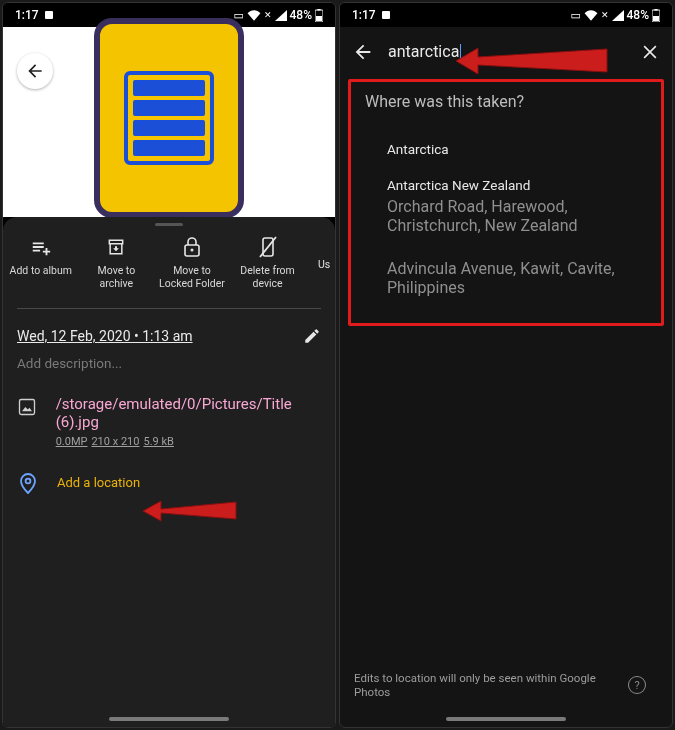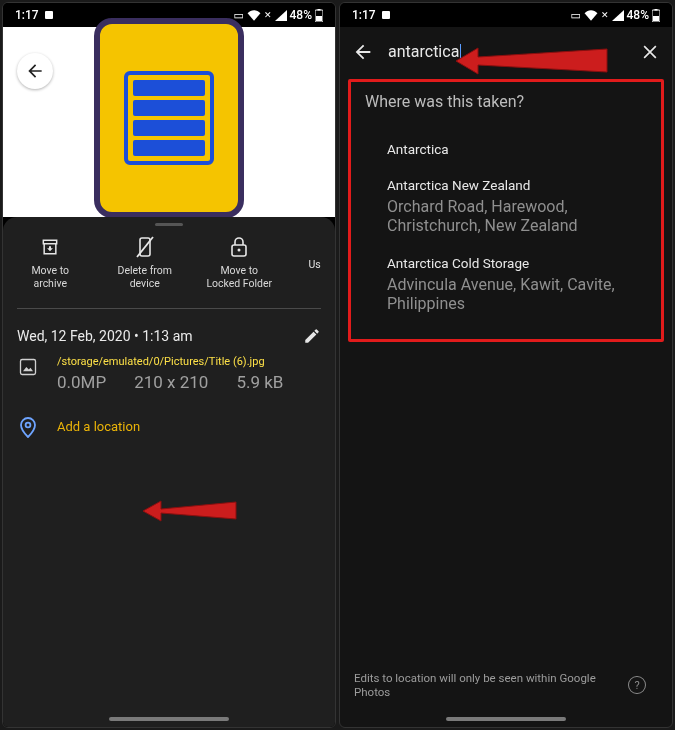--- a/index.html
+++ b/index.html
@@ -112,36 +112,36 @@
   .truncated {
     width: 20px;
     display:flex; flex-direction:row; align-items:center; gap:6px;
     padding-top:2px;
   }
   .divider { height:1px; background:#4a4a4a; margin: 4px 14px 10px; }
   .date-row {
     display:flex; justify-content:space-between; align-items:center;
     padding: 8px 14px 4px;
   }
-  .date-text { font-size: 14px; color:#eaeaea; }
+  .date-text { font-size: 14px; color:#eaeaea;text-decoration:underline; }
   .desc-placeholder {
     padding: 6px 14px 18px;
     font-size: 13.5px; color:#7a7a7a;
   }
   .details-header {
     padding: 10px 14px 14px;
     font-size: 13.5px; color:#e5e5e5;
   }
   .detail-row {
     display:flex; gap: 18px; padding: 6px 14px 10px;
     align-items:flex-start;
   }
   .detail-icon { width:22px; display:flex; justify-content:center; padding-top:2px; }
-  .detail-main .line1 { font-size:11px; color:#fde047; }
-  .detail-main .line2 { font-size:17px; color:#a0a0a0; margin-top:4px; display:flex; gap:28px; }
+  .detail-main .line1 { font-size:15px; color:#f9a8d4; }
+  .detail-main .line2 { font-size:11px; color:#a0a0a0; margin-top:4px; display:flex; gap:4px;text-decoration:underline; }
   .loc-link { font-size: 13px; color:#eab308; cursor:pointer; }
   .arrow-red {
     position:absolute;
   }
   .nav-pill {
     position:absolute; bottom:6px; left:50%; transform:translateX(-50%);
     width:120px; height:4px; background:#7a7a7a; border-radius:3px;
   }
   
   .search-header {
@@ -232,68 +232,77 @@
           <div class="mock-bar"></div>
           <div class="mock-bar"></div>
       </div>
     </div>
   </div>
 
   <div class="sheet">
     <div class="grabber"></div>
 
     <div class="action-row">
+      <div class="action-item">
+        <span class="aicon">
+          <svg width="22" height="22" viewBox="0 0 24 24">
+              <path fill="#e6e6e6" d="M3 7h12v2H3zm0 4h12v2H3zm0 4h8v2H3zm14-2h2v3h3v2h-3v3h-2v-3h-3v-2h3z"></path>
+            </svg>
+        </span>
+        <span class="alabel">Add to album</span>
+      </div>
       <div class="action-item">
         <span class="aicon">
           <svg width="20" height="20" viewBox="0 0 24 24">
               <path fill="none" stroke="#e6e6e6" stroke-width="1.8" d="M4 4h16v4H4zM5 8h14v12H5z"></path>
               <path fill="#e6e6e6" d="M12 17l-3.5-3.5h2.3V11h2.4v2.5h2.3z"></path>
             </svg>
         </span>
         <span class="alabel">Move to archive</span>
-      </div>
-      <div class="action-item">
-        <span class="aicon">
-          <svg width="20" height="22" viewBox="0 0 20 22">
-              <rect x="5" y="2" width="10" height="18" rx="2" fill="none" stroke="#e6e6e6" stroke-width="1.6"></rect>
-              <line x1="2" y1="21" x2="18" y2="1" stroke="#e6e6e6" stroke-width="1.8"></line>
-            </svg>
-        </span>
-        <span class="alabel">Delete from device</span>
       </div>
       <div class="action-item">
         <span class="aicon">
           <svg width="18" height="20" viewBox="0 0 18 20">
               <rect x="2" y="8" width="14" height="11" rx="2" fill="none" stroke="#e6e6e6" stroke-width="1.6"></rect>
               <path d="M5 8V5a4 4 0 018 0v3" fill="none" stroke="#e6e6e6" stroke-width="1.6"></path>
               <circle cx="9" cy="13" r="1.5" fill="#e6e6e6"></circle>
             </svg>
         </span>
         <span class="alabel">Move to Locked Folder</span>
       </div>
+      <div class="action-item">
+        <span class="aicon">
+          <svg width="20" height="22" viewBox="0 0 20 22">
+              <rect x="5" y="2" width="10" height="18" rx="2" fill="none" stroke="#e6e6e6" stroke-width="1.6"></rect>
+              <line x1="2" y1="21" x2="18" y2="1" stroke="#e6e6e6" stroke-width="1.8"></line>
+            </svg>
+        </span>
+        <span class="alabel">Delete from device</span>
+      </div>
       <div class="truncated">
         <span class="aicon" style="width:14px;overflow:hidden;">
           <svg width="22" height="22" viewBox="0 0 24 24">
               <rect x="3" y="3" width="18" height="18" rx="2" fill="none" stroke="#e6e6e6" stroke-width="1.6"></rect>
             </svg>
         </span>
         <span class="alabel" style="font-size:10.5px;">Us</span>
       </div>
     </div>
 
     <div class="divider"></div>
 
     <div class="date-row">
       <span class="date-text">Wed, 12 Feb, 2020  •  1:13 am</span>
       <span>
         <svg width="18" height="18" viewBox="0 0 24 24">
             <path fill="#e6e6e6" d="M3 17.25V21h3.75L17.81 9.94l-3.75-3.75L3 17.25zM20.71 7.04a1 1 0 000-1.41l-2.34-2.34a1 1 0 00-1.41 0l-1.83 1.83 3.75 3.75 1.83-1.83z"></path>
           </svg>
       </span>
     </div>
+    <div class="desc-placeholder">Add description...</div>
 
 
     <div class="detail-row">
       <span class="detail-icon">
         <svg width="20" height="20" viewBox="0 0 24 24">
             <rect x="3" y="3" width="18" height="18" rx="2" fill="none" stroke="#d0d0d0" stroke-width="1.6"></rect>
             <path d="M6 17l4-5 3 3 2-2 3 4z" fill="#d0d0d0"></path>
           </svg>
       </span>
       <div class="detail-main">
@@ -382,21 +391,20 @@
   <div class="suggest-box">
     <div class="suggest-title">Where was this taken?</div>
     <div class="sugg">
       <div class="s1">Antarctica</div>
     </div>
     <div class="sugg">
       <div class="s1">Antarctica New Zealand</div>
       <div class="s2">Orchard Road, Harewood, Christchurch, New Zealand</div>
     </div>
     <div class="sugg">
-      <div class="s1">Antarctica Cold Storage</div>
       <div class="s2">Advincula Avenue, Kawit, Cavite, Philippines</div>
     </div>
   </div>
 
   <div class="footer-note">
     <span>Edits to location will only be seen within Google Photos</span>
     <span class="help-circle">
       <span>?</span>
     </span>
   </div>

